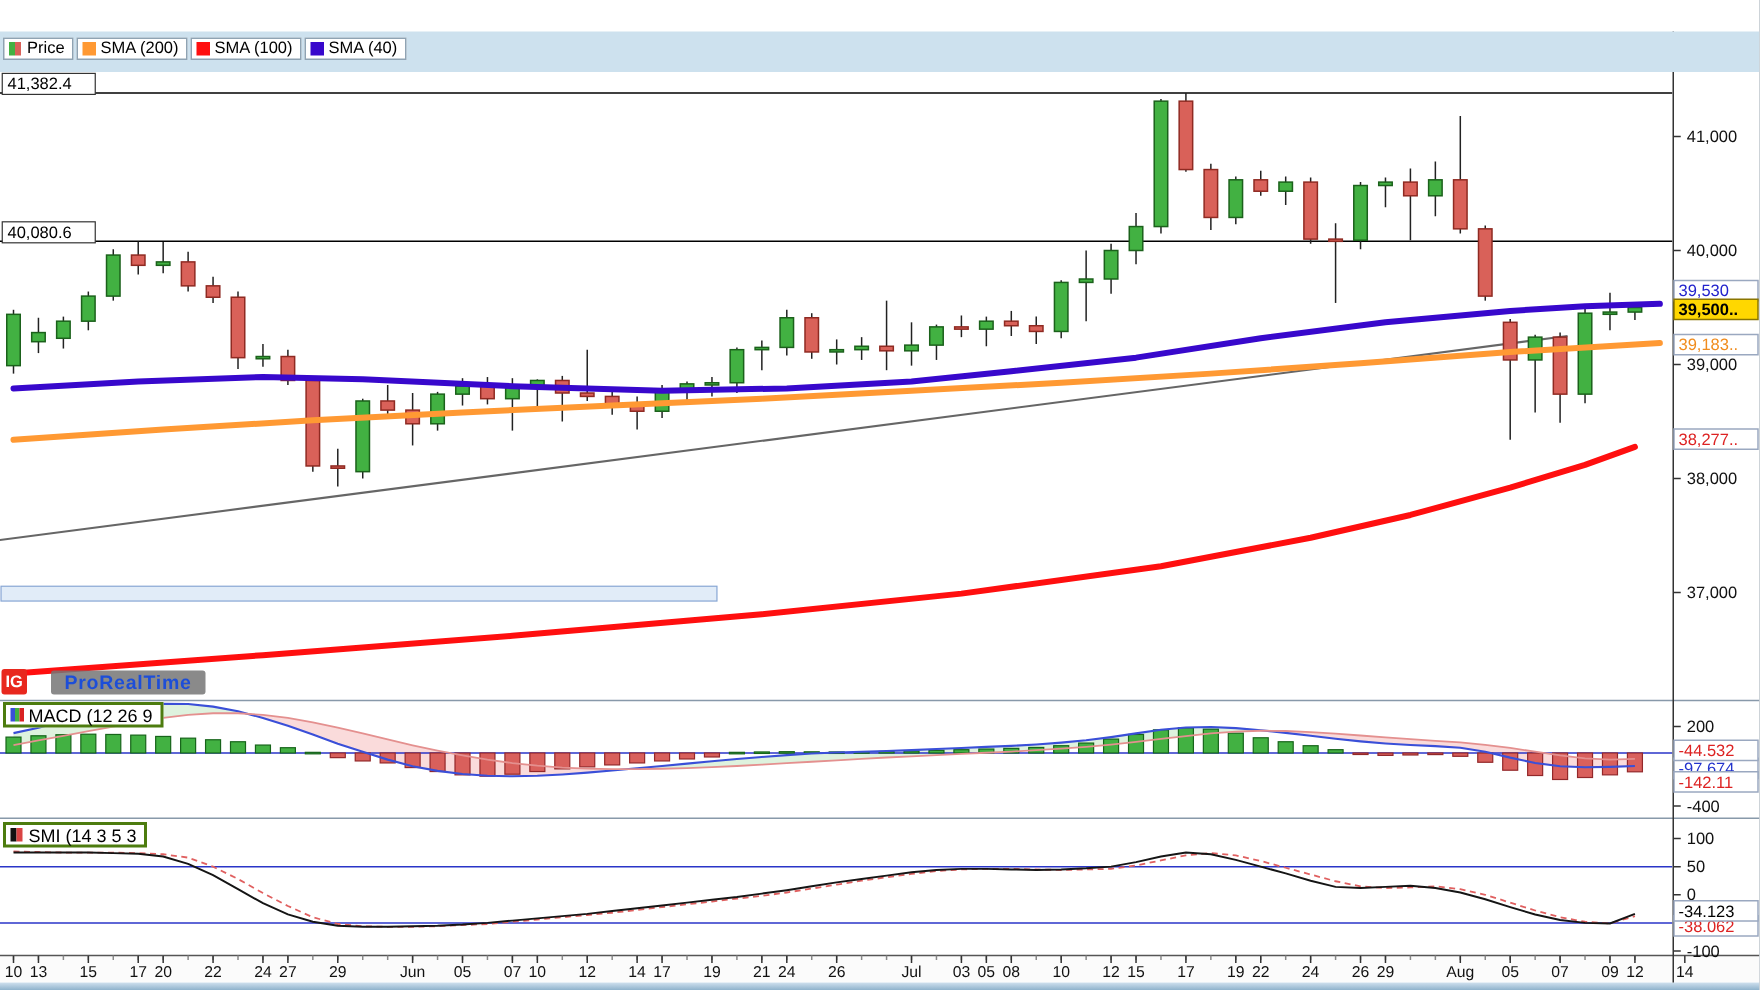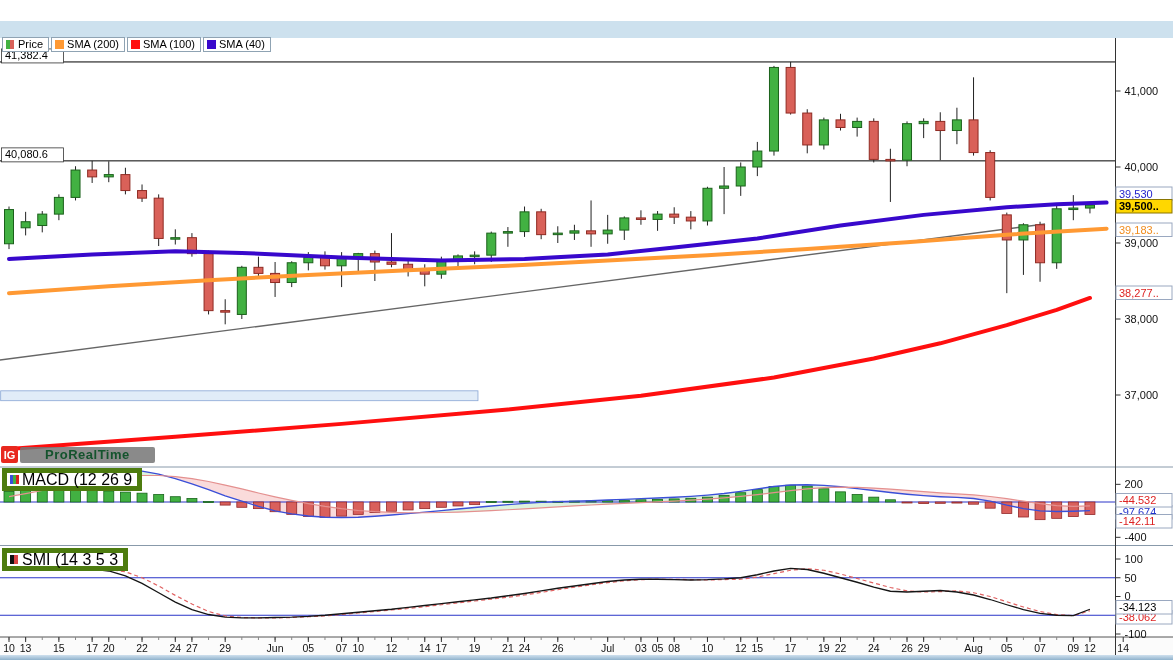--- a/index.html
+++ b/index.html
@@ -10,37 +10,37 @@
   .titlebar{position:absolute;left:0;top:0;width:1173px;height:21px;z-index:5;
             background:linear-gradient(#e2eef8,#aecbdd);border-bottom:1px solid #7793a9;
             display:flex;align-items:center;}
   .appicon{position:relative;width:34px;height:21px;flex:0 0 34px;}
   .appicon svg{position:absolute;left:4px;top:1px;}
   .demo{position:absolute;left:2px;top:11px;background:#000;color:#fff;font-size:7px;
         font-weight:bold;letter-spacing:1px;padding:1px 2px;line-height:7px;}
   .wtitle{font-size:12px;font-weight:bold;color:#16365c;margin-left:4px;white-space:nowrap;}
   .site{margin-left:auto;margin-right:5px;font-size:12px;font-weight:bold;color:#16365c;}
   
-  .legendrow{position:absolute;left:0;top:21px;width:1173px;height:17px;z-index:5;
-             background:#cde1ee;display:flex;align-items:flex-start;padding-top:16px;box-sizing:border-box;}
+  .legendrow{position:absolute;left:0;top:21px;width:1173px;height:27px;z-index:5;
+             background:#cde1ee;display:flex;align-items:flex-start;padding-top:4px;box-sizing:border-box;}
   .chip{display:inline-flex;align-items:center;gap:3px;background:#fff;border:1px solid #8fa3b3;
         height:13px;padding:0 5px 0 3px;margin-left:2px;font-size:11px;color:#000;line-height:13px;}
   .sw{width:9px;height:9px;display:inline-block;}
   .sw2{width:9px;height:9px;display:inline-flex;}
   .sw2 i{display:block;width:4px;height:9px;}
   
-  .panel-label{position:absolute;z-index:5;background:#fff;border:5px solid #4d7c0f;height:13px;
-               display:inline-flex;align-items:center;gap:3px;padding:0 5px 0 3px;font-size:16px;color:#000;}
+  .panel-label{position:absolute;z-index:5;background:#fff;border:2px solid #4d7c0f;height:13px;
+               display:inline-flex;align-items:center;gap:3px;padding:0 5px 0 3px;font-size:12px;color:#000;}
   .mi{display:inline-flex;width:9px;height:9px;}
   .mi i{display:block;width:3px;height:9px;}
   .watermark{position:absolute;left:1px;top:446px;z-index:5;display:flex;align-items:center;}
   .iglogo{width:17px;height:17px;background:#e8281e;color:#fff;font-weight:bold;font-size:11px;
           display:flex;align-items:center;justify-content:center;border-radius:2px;}
-  .prt{height:16px;background:rgba(118,118,118,0.85);color:#14532d;font-weight:bold;font-size:13px;
-       padding:0 25px;margin-left:2px;border-radius:2px;display:flex;align-items:center;letter-spacing:.5px;}
+  .prt{height:16px;background:rgba(118,118,118,0.85);color:#1d4ed8;font-weight:bold;font-size:13px;
+       padding:0 9px;margin-left:16px;border-radius:2px;display:flex;align-items:center;letter-spacing:.5px;}
 </style>
 </head>
 <body>
 
 <div class="stage">
 
   <svg id="chart" width="1173" height="660">
       <defs>
         <linearGradient id="gb" x1="0" y1="0" x2="0" y2="1">
           <stop offset="0%" stop-color="#cfe0ee"></stop>

